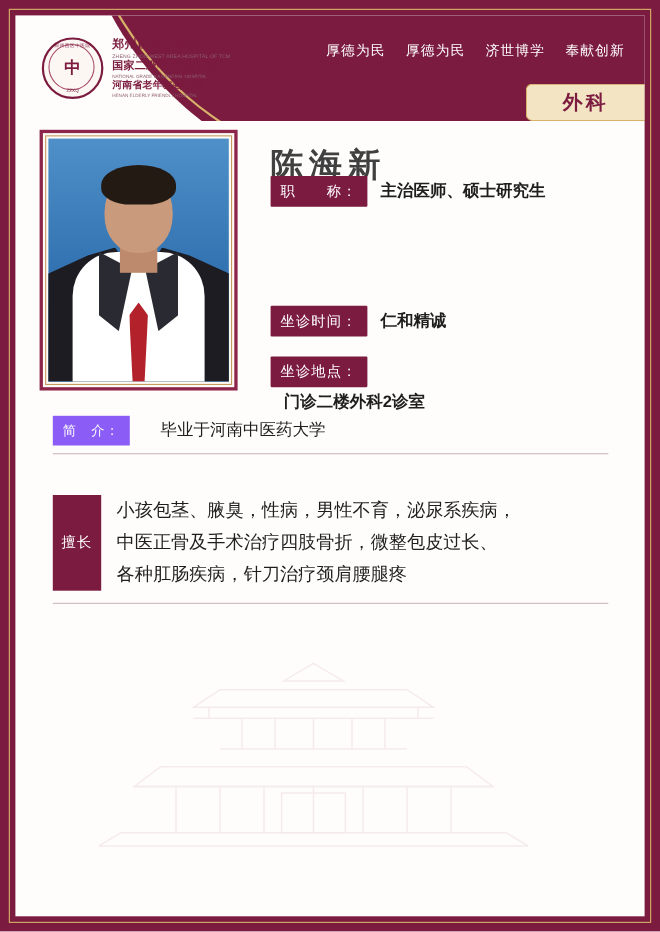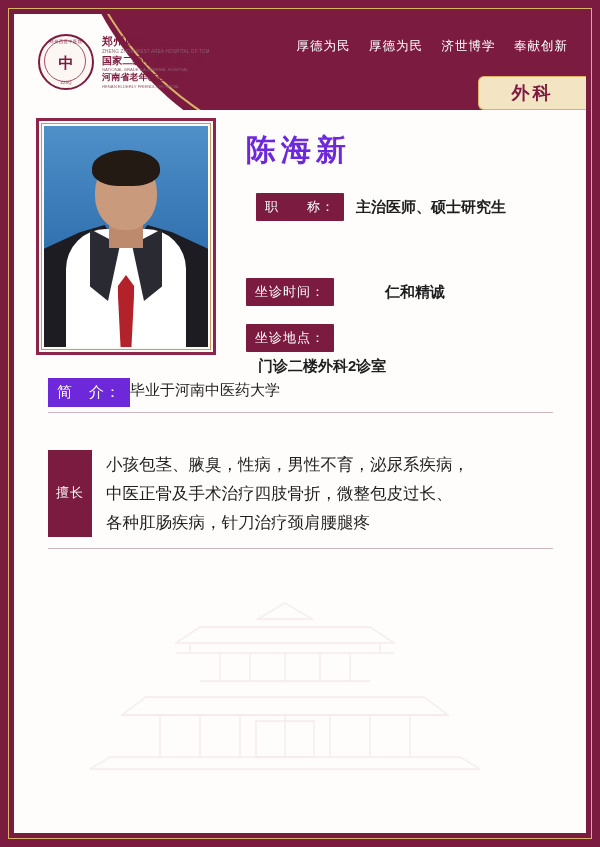--- a/index.html
+++ b/index.html
@@ -246,21 +246,21 @@
   }
   .p-collar-l { left: 46px; clip-path: polygon(0% 0%, 100% 22%, 60% 100%, 0% 80%); }
   .p-collar-r { right: 46px; clip-path: polygon(100% 0%, 0% 22%, 40% 100%, 100% 80%); }
 
   
   .doc-name {
     position: absolute;
     left: 246px; top: 130px;
     font-size: 30px;
     font-weight: bold;
-    color: #6d28d9;
+    color: #404040;
     letter-spacing: 5px;
   }
 
   
   .info-row {
     position: absolute;
     display: flex;
     align-items: flex-start;
   }
   .info-label {
@@ -282,43 +282,43 @@
     font-weight: bold;
     line-height: 1.5;
     padding-top: 3px;
   }
   .info-value.small {
     font-size: 12.5px;
     font-weight: normal;
     line-height: 1.45;
     padding-top: 1px;
   }
-  #row-title { left: 246px; top: 193px; margin-left: 10px; }
+  #row-title { left: 246px; top: 160px; }
   #row-unit  { left: 246px; top: 222px; }
-  #row-time  { left: 246px; top: 278px; gap: 39px; }
+  #row-time  { left: 246px; top: 278px; }
   #row-place { left: 246px; top: 324px; flex-direction: column; }
 
   
   .bio-row {
     position: absolute;
     left: 48px; top: 378px;
     width: 505px;
     display: flex;
     align-items: flex-start;
   }
   .bio-label {
-    background: #6d28d9;
+    background: #8b5cf6;
     color: #ffffff;
-    font-size: 15px;
+    font-size: 12px;
     padding: 5px 9px;
     letter-spacing: 1px;
     white-space: nowrap;
   }
   .bio-value {
-    margin-left: 0;
+    margin-left: 28px;
     font-size: 15px;
     color: #1e1e1e;
     padding-top: 3px;
   }
   .divider {
     position: absolute;
     left: 48px; top: 412px;
     width: 505px;
     height: 1px;
     background: #cbb7bf;

